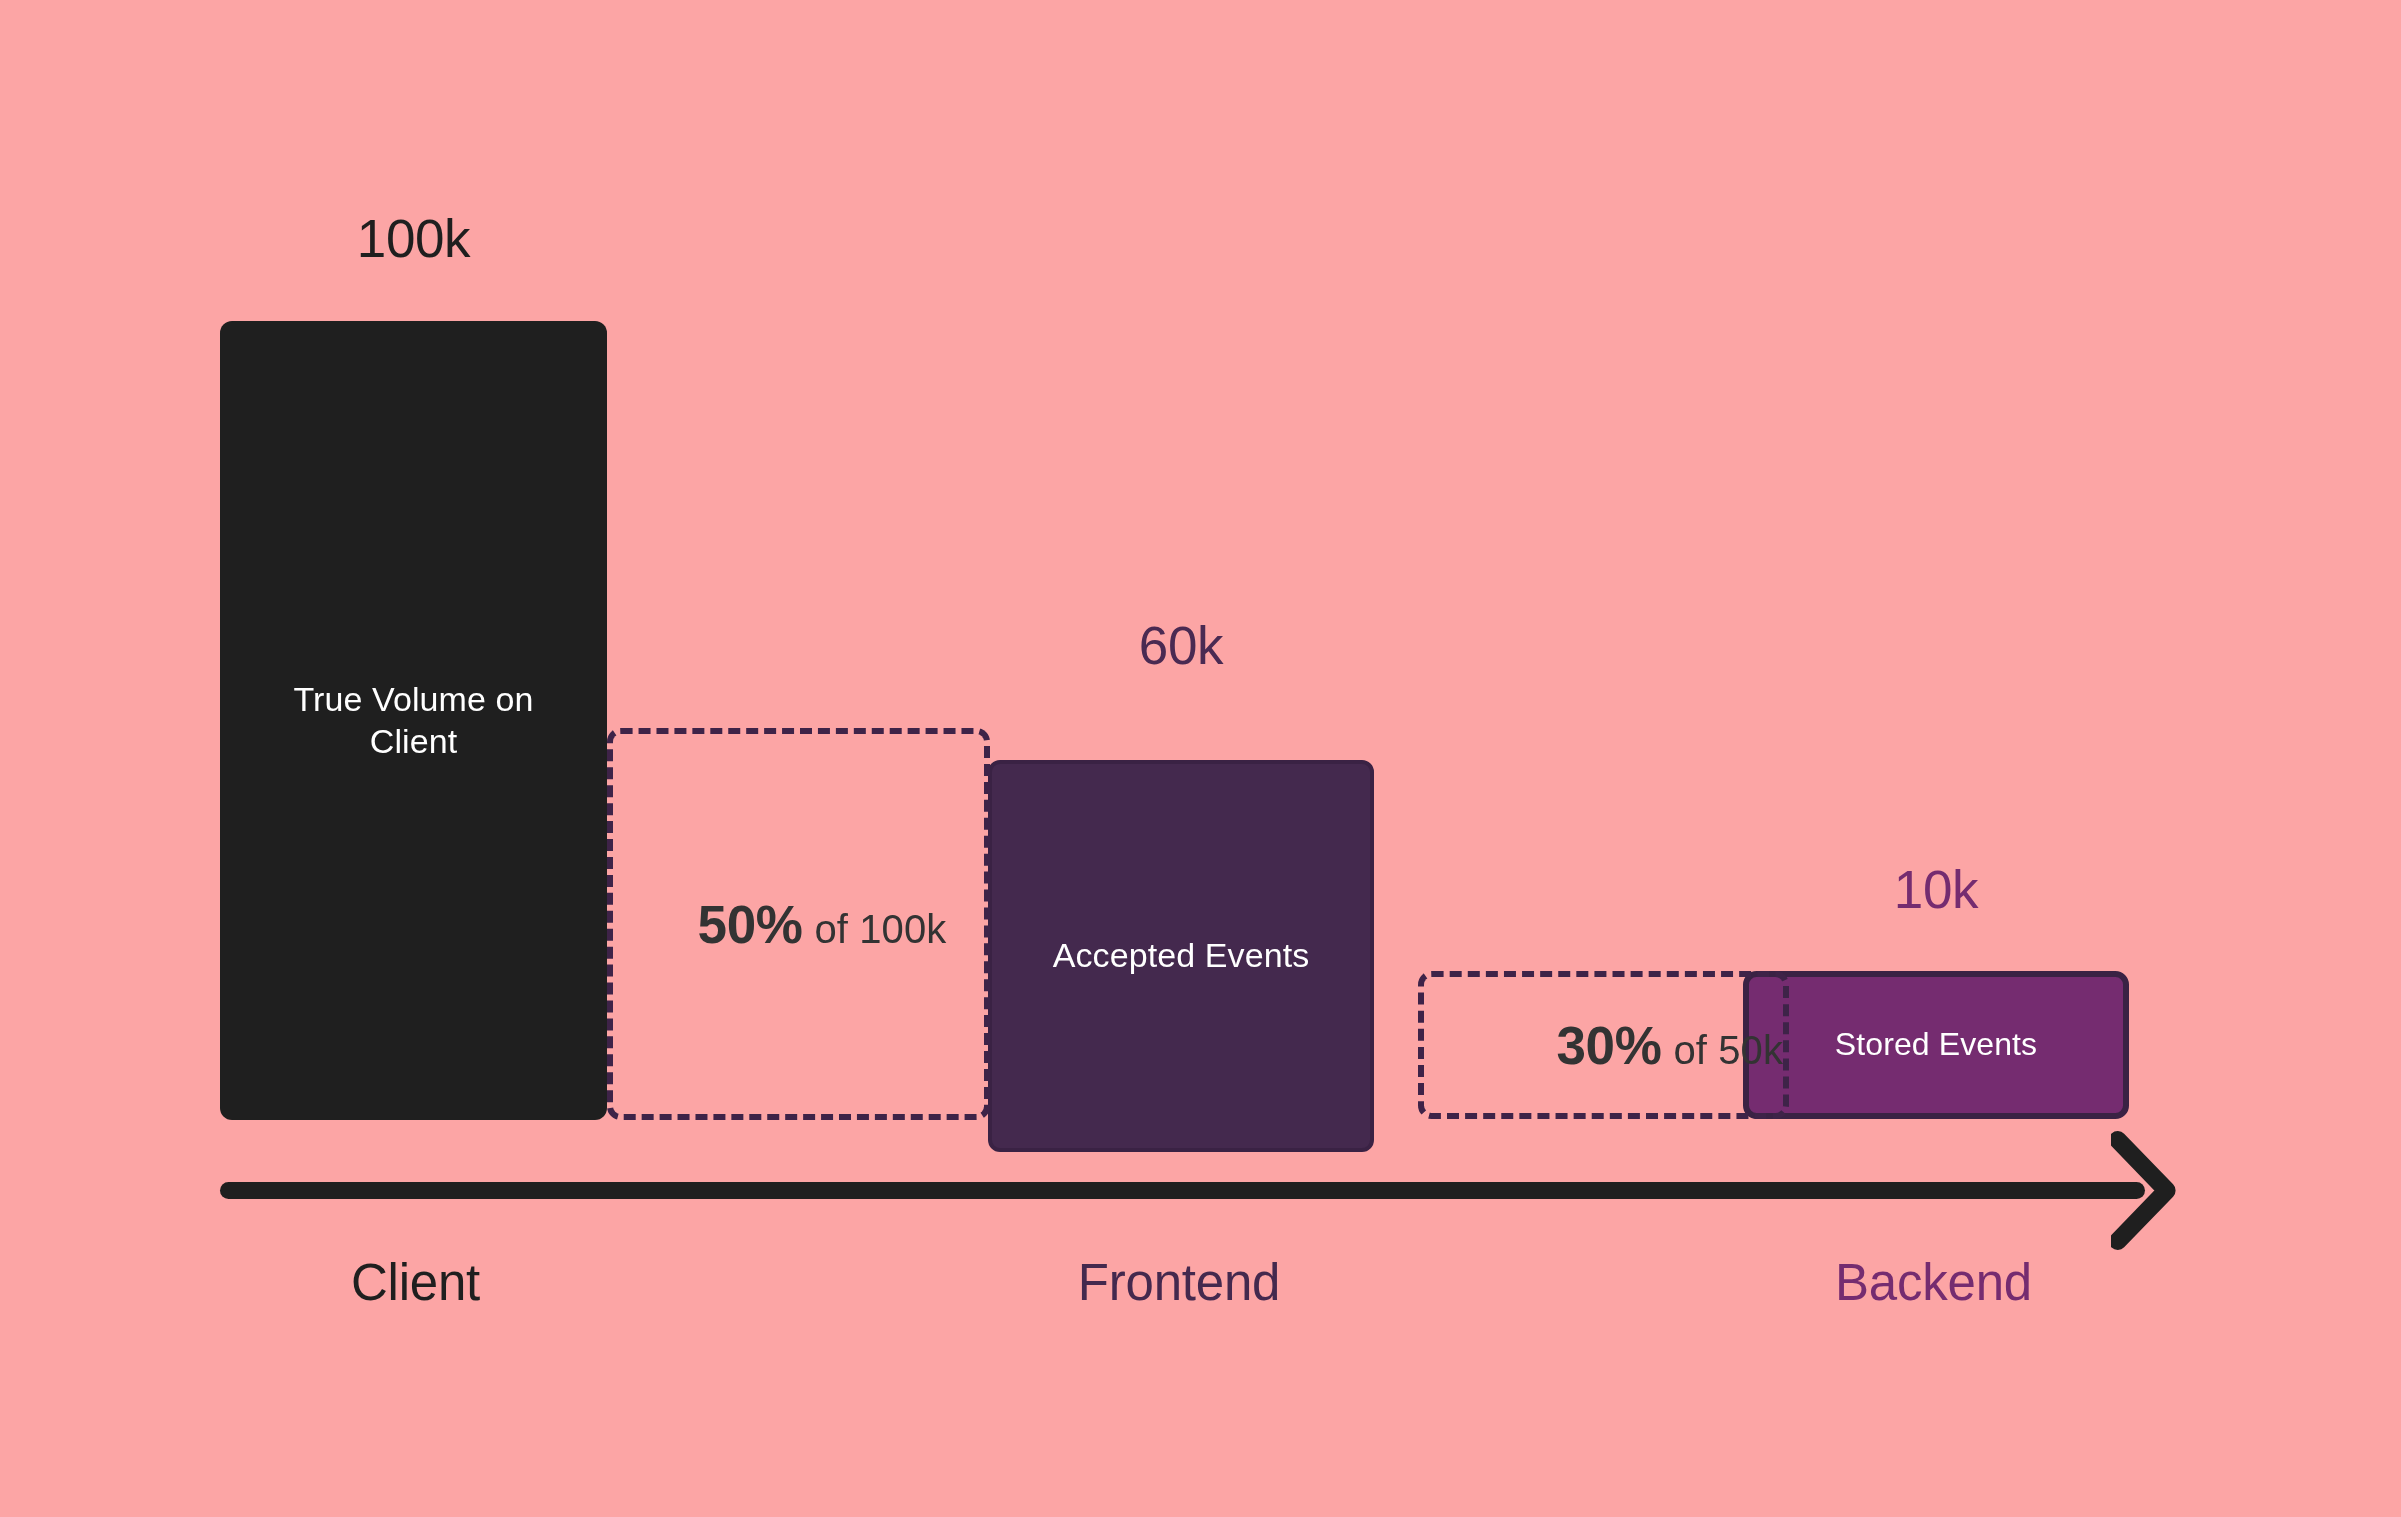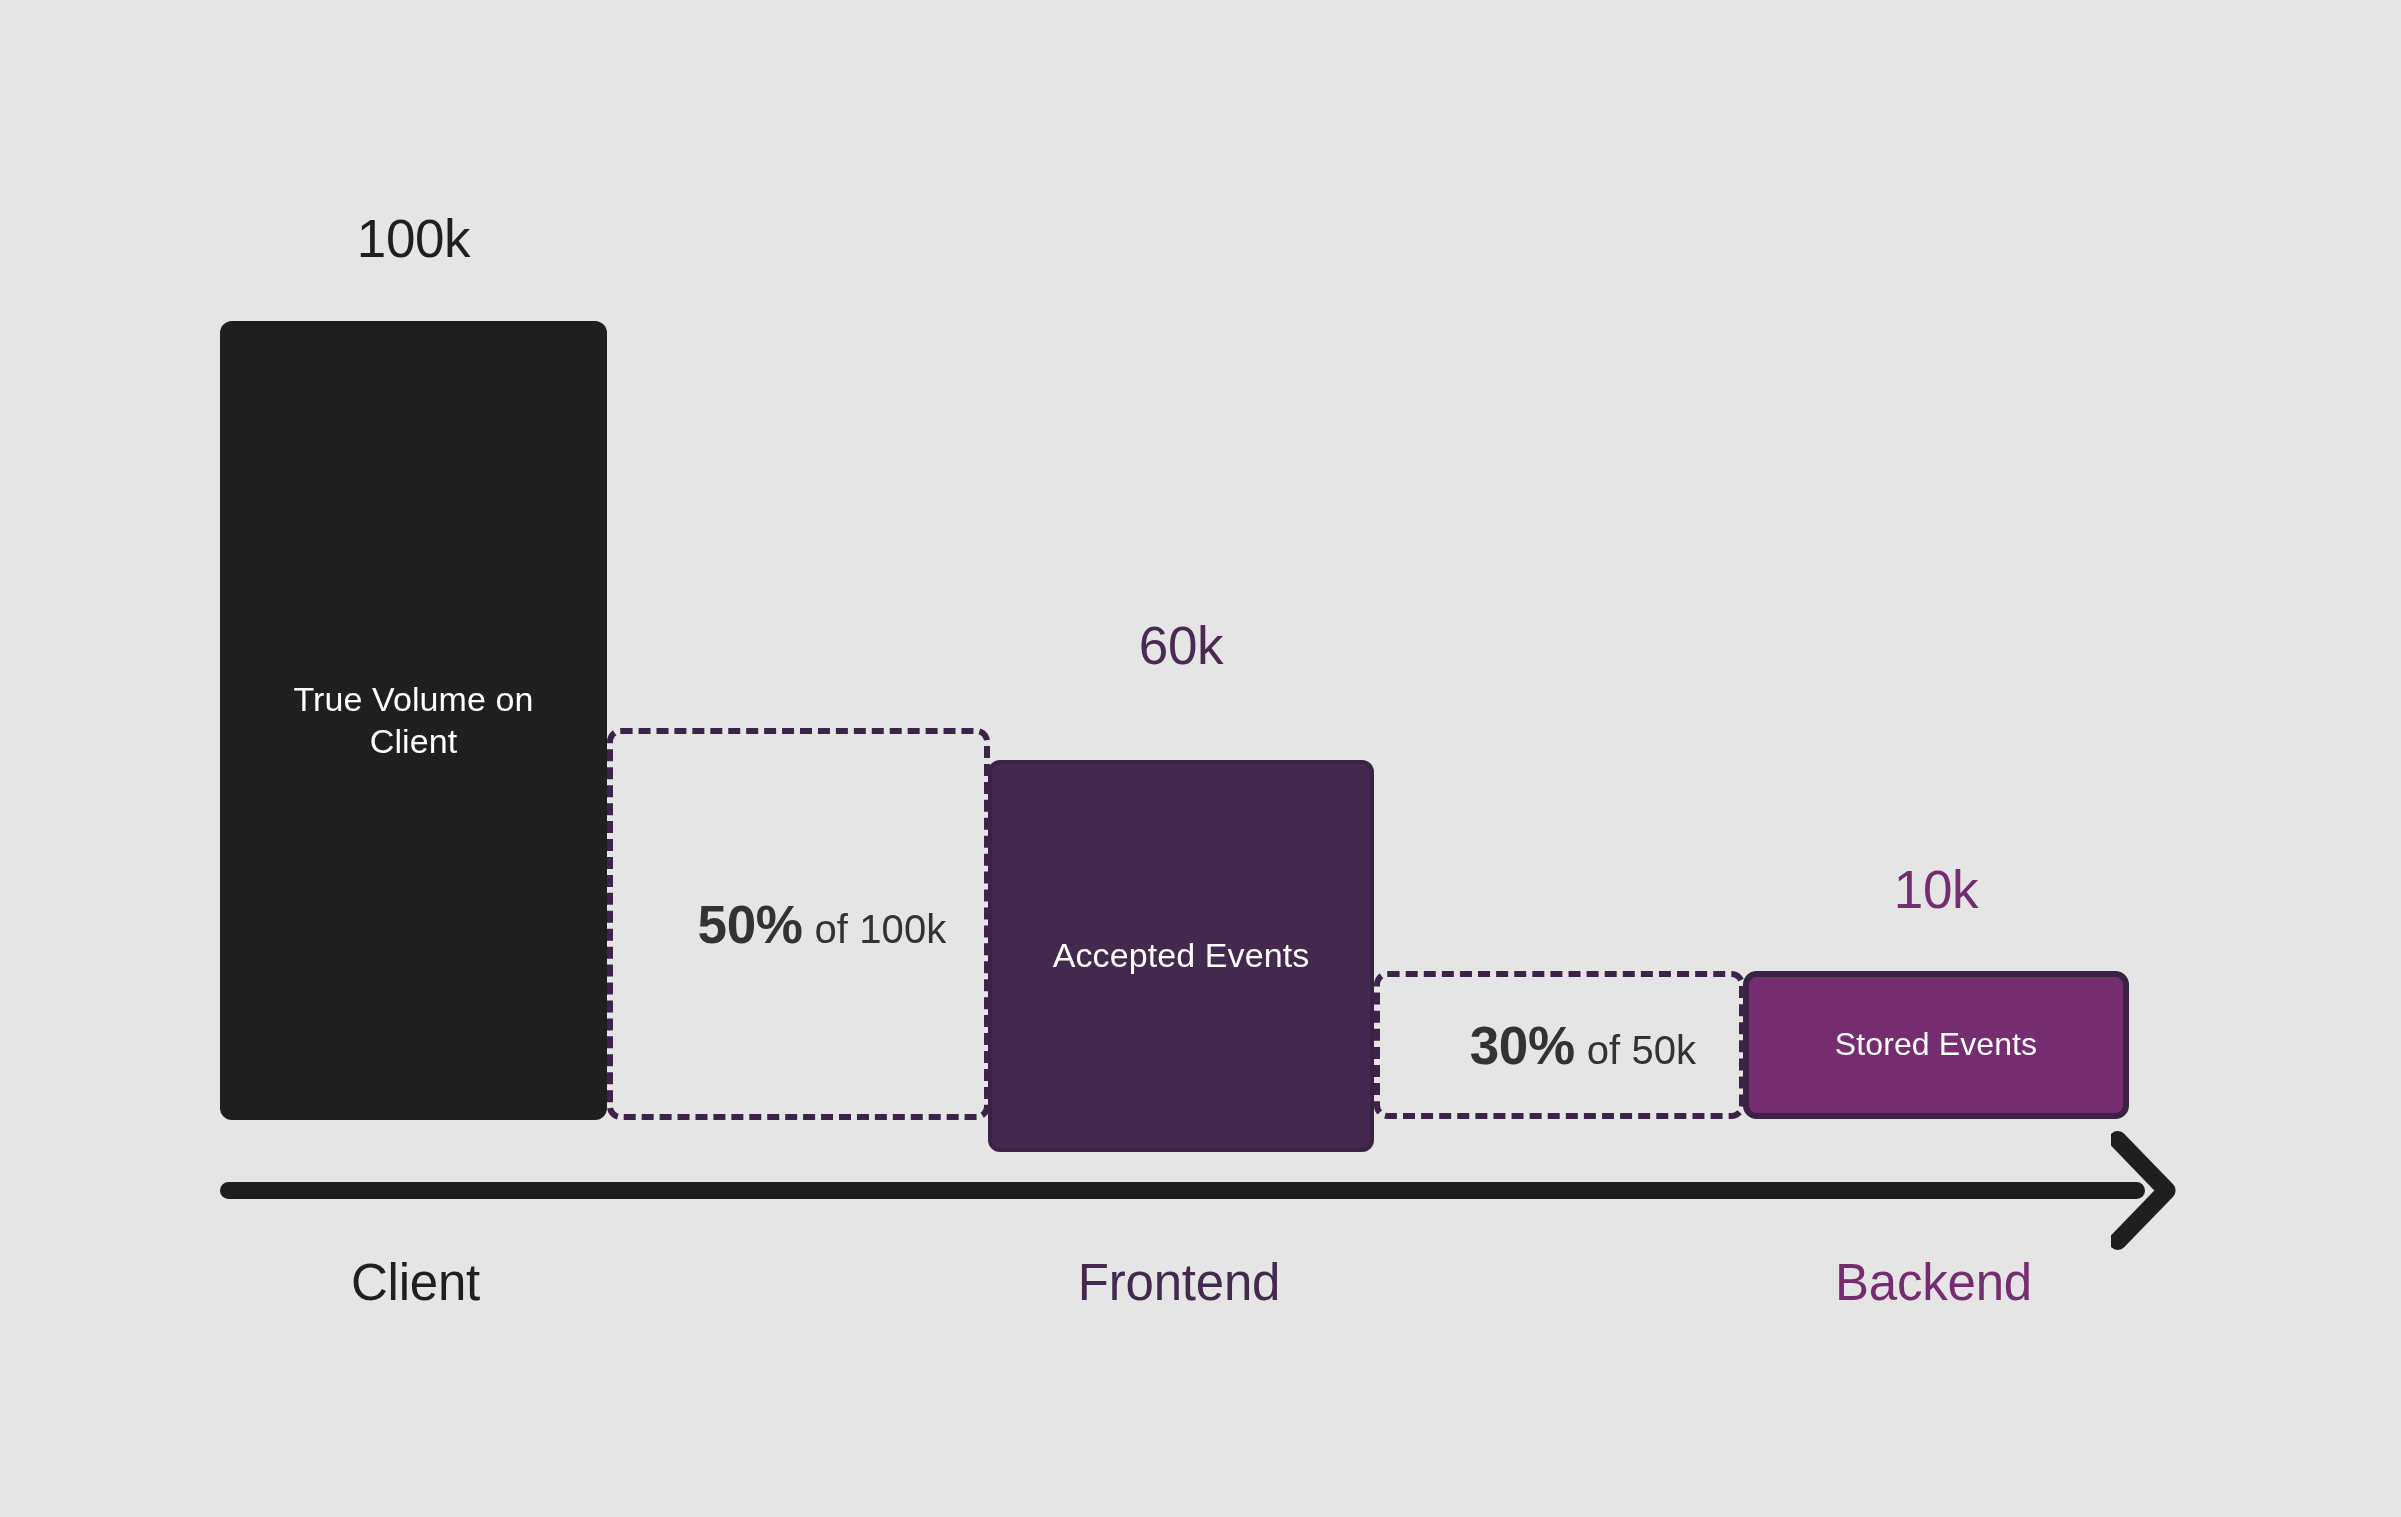--- a/index.html
+++ b/index.html
@@ -9,21 +9,21 @@
     background: #ffffff;
   }
   body {
     font-family: "Liberation Sans", sans-serif;
     -webkit-font-smoothing: antialiased;
   }
   #stage {
     position: relative;
     width: 2401px;
     height: 1518px;
-    background: #e5e5e5;
+    background: #fca5a5;
     overflow: hidden;
   }
 
   
   .bar {
     position: absolute;
     box-sizing: border-box;
     display: flex;
     align-items: center;
     justify-content: center;
@@ -81,21 +81,21 @@
     position: absolute;
     box-sizing: border-box;
     border: 6px dashed #3E2348;
     border-radius: 13.6px;
     background: transparent;
     display: flex;
     align-items: center;
     justify-content: center;
   }
   .drop-1 { left: 607px;  top: 728px;  width: 383px; height: 392px; }
-  .drop-2 { left: 1374px; top: 971px; width: 371px; height: 148px; }
+  .drop-2 { left: 1418px; top: 971px; width: 371px; height: 148px; justify-content: flex-end; }
 
   .drop-text {
     display: flex;
     align-items: baseline;
     justify-content: center;
     gap: 12px;
     white-space: nowrap;
     margin-left: 47px;
   }
   .drop-pct {

